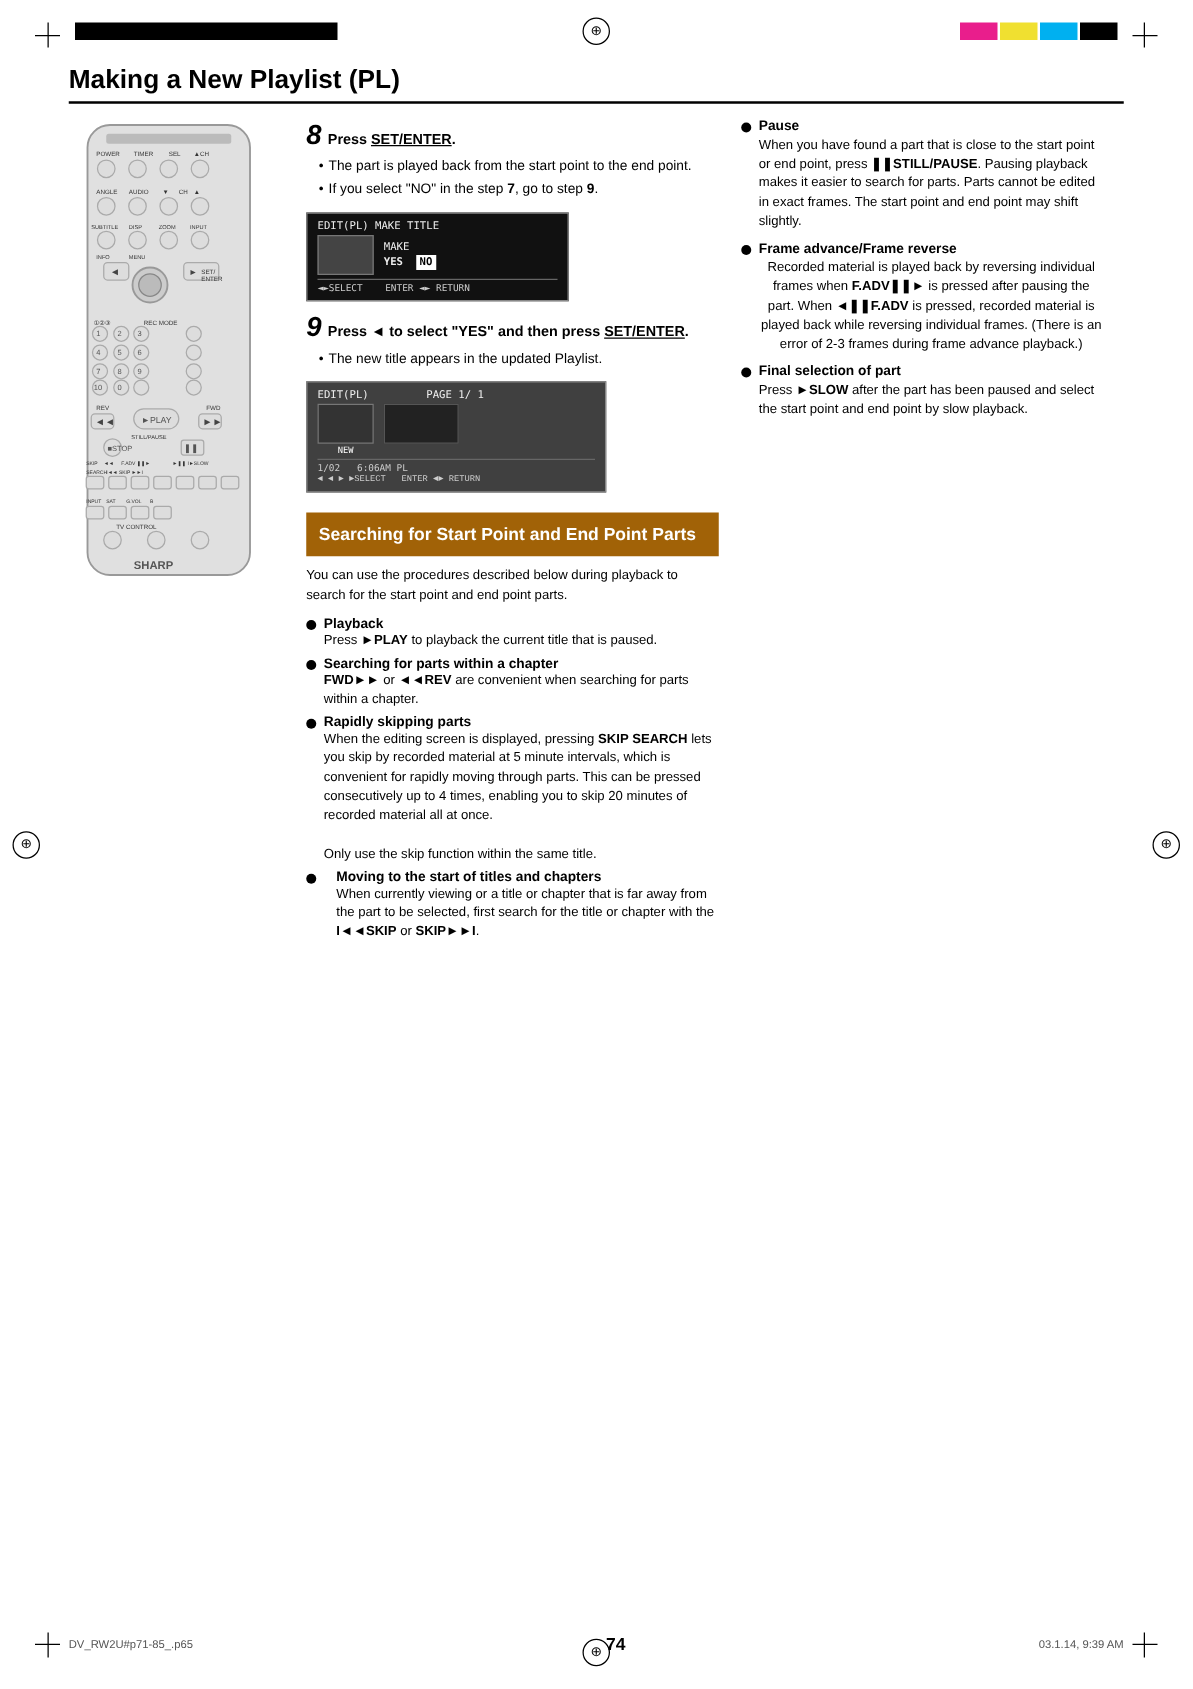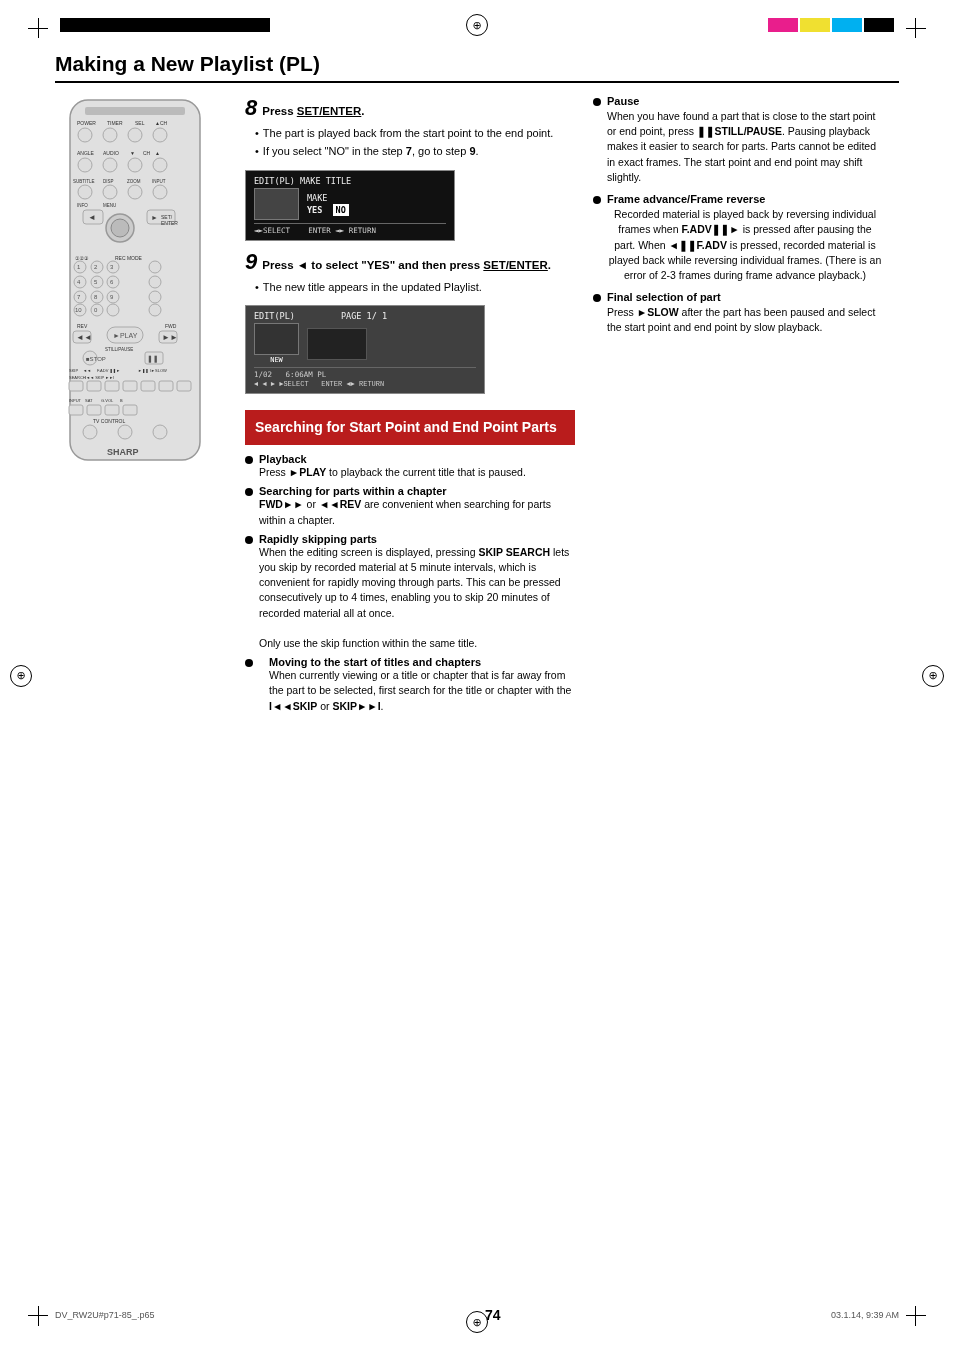--- a/index.html
+++ b/index.html
@@ -226,35 +226,36 @@
       <div style="margin-left:10px;">
         <div style="display:flex;gap:4px;margin-bottom:3px;line-height:1.4;">
           <span>•</span>
           <span>The new title appears in the updated Playlist.</span>
         </div>
       </div>
     </div>
 
     <div style="border:1.5px solid #888;background:#404040;color:#eee;font-family:monospace;font-size:8.5px;padding:5px 8px;margin-bottom:16px;width:240px;">
       <div style="margin-bottom:2px;">EDIT(PL) &nbsp;&nbsp;&nbsp;&nbsp;&nbsp;&nbsp;&nbsp; PAGE 1/ 1</div>
-      <div style="display:flex;gap:8px;align-items:center;margin-bottom:3px;">
+      <div style="display:flex;gap:8px;align-items:flex-start;margin-bottom:3px;">
         <div style="position:relative;">
           <div style="width:45px;height:32px;background:#333;border:1px solid #777;"></div>
           <div style="font-size:7px;color:#fff;text-align:center;margin-top:1px;">NEW</div>
         </div>
         <div style="width:60px;height:32px;background:#222;border:1px solid #555;"></div>
       </div>
       <div style="border-top:1px solid #666;padding-top:2px;font-size:7.5px;color:#ccc;">1/02 &nbsp; 6:06AM PL</div>
       <div style="font-size:7px;color:#ccc;margin-top:1px;font-family:Liberation Mono, monospace;">◄ ◄ ► ►SELECT &nbsp; ENTER ◄► RETURN</div>
     </div>
 
-    <div style="background:#b91c1c;color:#fff;padding:8px 10px;margin-bottom:8px;">
+    <div style="background:#a16207;color:#fff;padding:8px 10px;margin-bottom:8px;">
       <h2 style="font-size:14px;font-weight:bold;line-height:1.35;">Searching for Start Point and End Point Parts</h2>
     </div>
 
+    <p style="line-height:1.5;margin-bottom:8px;font-size:10.5px;">You can use the procedures described below during playback to search for the start point and end point parts.</p>
 
     <div style="display:flex;gap:6px;margin-bottom:5px;align-items:flex-start;">
       <div style="width:8px;height:8px;background:#000;border-radius:50%;flex-shrink:0;margin-top:3px;"></div>
       <div>
         <div style="font-weight:bold;font-size:11px;">Playback</div>
         <div style="line-height:1.45;font-size:10.5px;">Press <b>►PLAY</b> to playback the current title that is paused.</div>
       </div>
     </div>
 
     <div style="display:flex;gap:6px;margin-bottom:5px;align-items:flex-start;">

